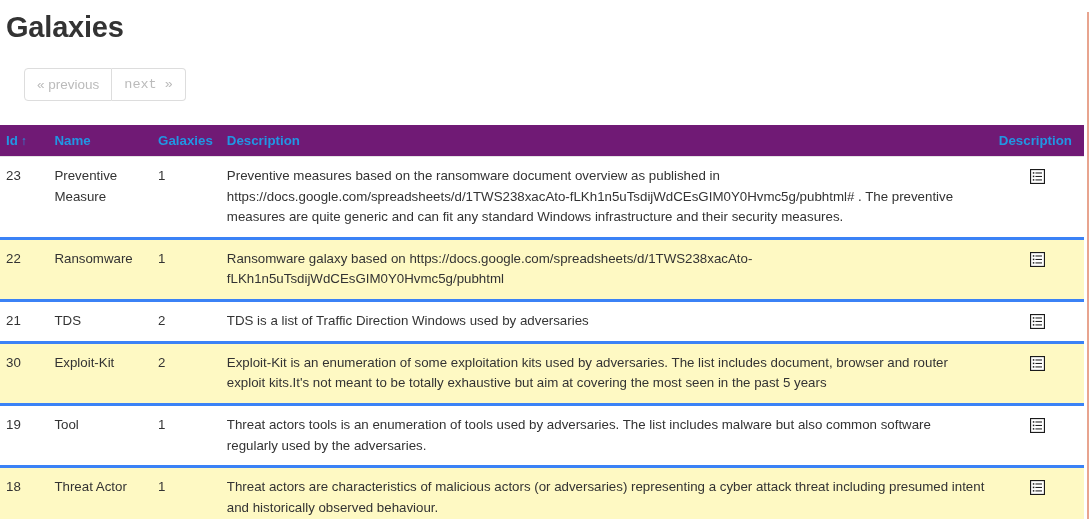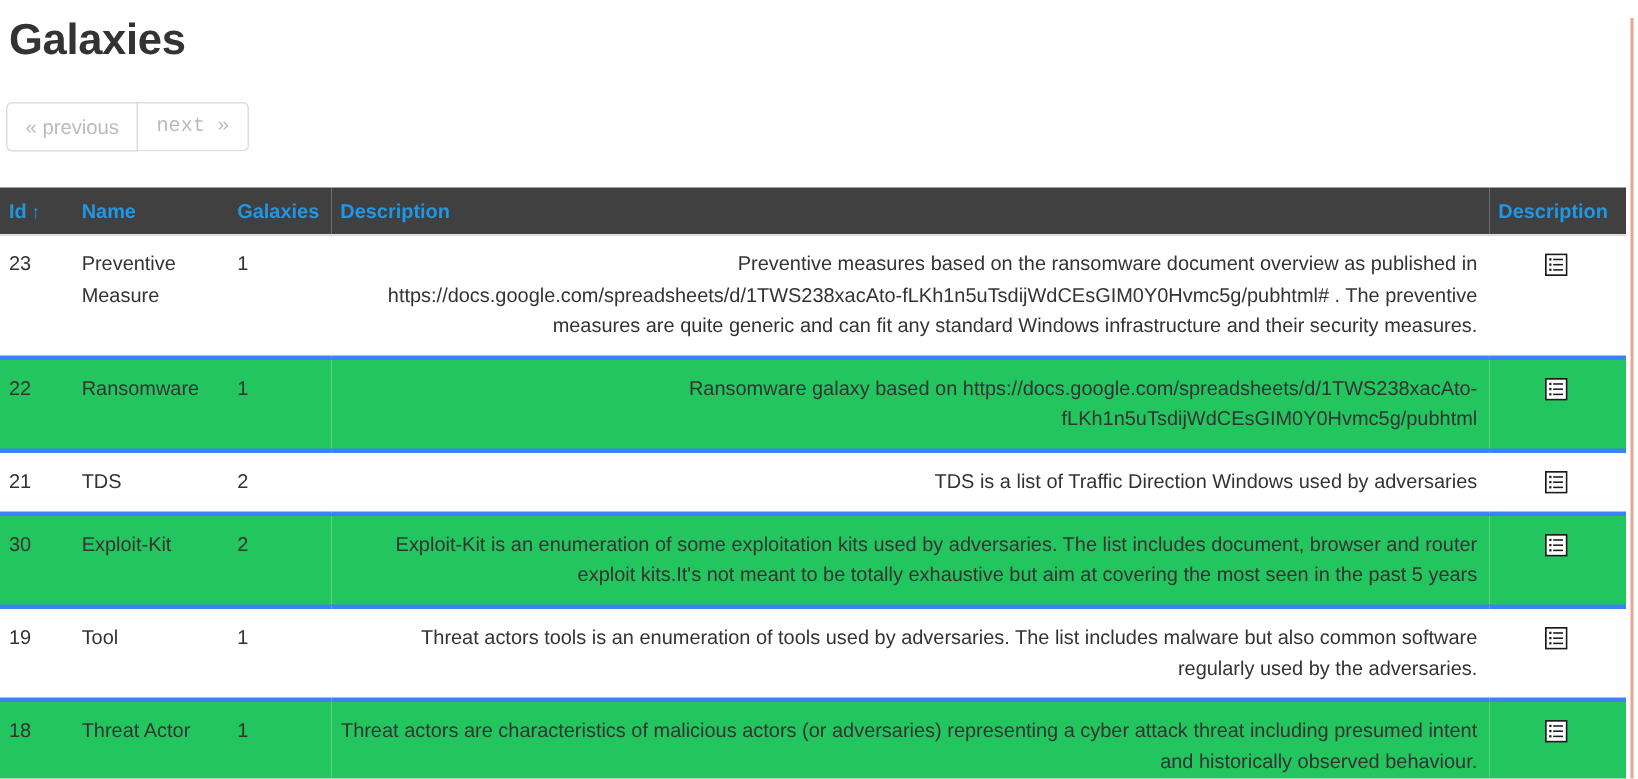--- a/index.html
+++ b/index.html
@@ -35,21 +35,21 @@
   }
   h1.page-title {
     font-size: 29px;
     line-height: 1.1;
     font-weight: bold;
     color: #333333;
     margin: 12px 0 0 6px;
     letter-spacing: -0.2px;
   }
   .pager {
-    margin: 24px 0 0 4px;
+    margin: 24px 0 0 24px;
     display: inline-flex;
   }
   .pager .btn {
     display: inline-block;
     padding: 6px 12px;
     font-size: 13.5px;
     line-height: 1.42;
     color: #bbbbbb;
     background: #ffffff;
     border: 1px solid #dddddd;
@@ -66,46 +66,46 @@
     border-left: 0;
     font-family: Liberation Mono, monospace;
   }
   table.grid {
     width: 1084px;
     border-collapse: collapse;
     margin-top: 24px;
     font-size: 13.3px;
   }
   table.grid thead th {
-    background: #404040;
+    background: #701a75;
     text-align: left;
     font-weight: bold;
     font-size: 13.3px;
     color: #2196e3;
     padding: 8px 8px 8px 6px;
     border-bottom: 1px solid #e3e3e3;
     vertical-align: bottom;
     white-space: nowrap;
   }
   table.grid thead th.right { text-align: right; padding-right: 12px; }
   th .hdr-link { color: #2196e3; text-decoration: none; cursor: pointer; }
   th .sort-arrow { color: #2196e3; font-size: 12px; margin-left: 3px; }
   table.grid tbody td {
     padding: 9px 8px 9px 6px;
     vertical-align: top;
     border-bottom: 3px solid #3b82f6;
     color: #333333;
     line-height: 1.55;
   }
   tbody tr.odd  td { background: #ffffff; }
-  tbody tr.even td { background: #22c55e; }
+  tbody tr.even td { background: #fef9c3; }
   td.col-id      { width: 50px; }
   td.col-name    { width: 105px; margin-top: 20px; }
   td.col-version { width: 55px; }
-  td.col-desc    { width: 820px; padding-right: 18px; text-align: right; }
+  td.col-desc    { width: 820px; padding-right: 18px; }
   td.col-action  { width: 40px; text-align: center; padding-top: 10px; }
   .list-icon {
     display: inline-block;
     width: 15px;
     height: 15px;
     vertical-align: middle;
     cursor: pointer;
   }
 </style>
 </head>

